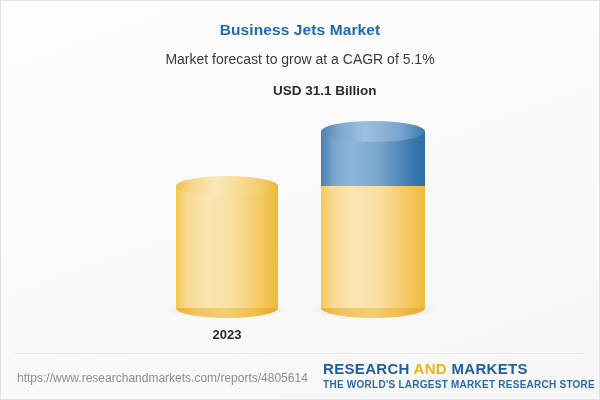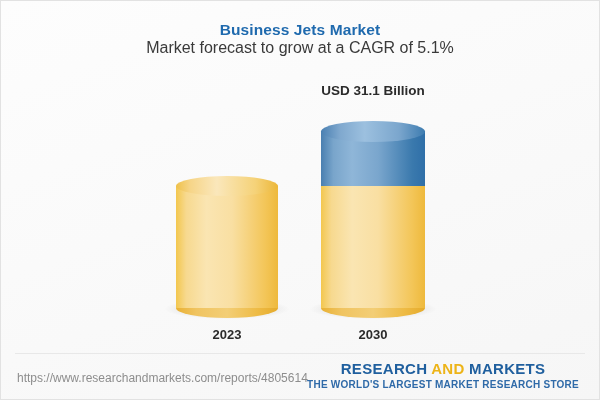--- a/index.html
+++ b/index.html
@@ -28,21 +28,22 @@
     width: 100%;
     text-align: center;
   }
   .chart-title {
     font-size: 15.5px;
     font-weight: bold;
     color: #1f6aae;
     letter-spacing: 0.1px;
   }
   .chart-subtitle {
-    font-size: 16px;
+    margin-top: 12px;
+    font-size: 14px;
     color: #3a3a3a;
     font-weight: normal;
   }
 
   
   .plot {
     position: absolute;
     left: 0;
     top: 0;
     width: 600px;
@@ -52,21 +53,21 @@
   .bar-group {
     position: absolute;
     bottom: 45px;
   }
 
   .bar-label {
     position: absolute;
     width: 200px;
     left: 50%;
     margin-left: -100px;
-    text-align: center;
+    text-align: left;
     font-size: 13.5px;
     font-weight: bold;
     color: #2b2b2b;
     white-space: nowrap;
   }
 
   .cat-label {
     position: absolute;
     width: 200px;
     left: 50%;
@@ -156,23 +157,23 @@
   }
   .footer-url {
     position: absolute;
     left: 16px;
     top: 370px;
     font-size: 12px;
     color: #8d8d8d;
   }
   .logo {
     position: absolute;
-    right: 20px;
+    right: 4px;
     top: 359px;
-    text-align: center;
+    text-align: left;
   }
   .logo-main {
     font-size: 15px;
     font-weight: bold;
     color: #1f5f9e;
     letter-spacing: 0.3px;
     white-space: nowrap;
   }
   .logo-and { color: #edb418; }
   .logo-tag {
@@ -223,21 +224,20 @@
 
         <div class="ellipse bottom-cap" style="height:20px; bottom:-10px;"></div>
 
         <div class="seg-body yellow-body" style="bottom:0; height:122px;"></div>
 
         <div class="seg-body blue-body" style="bottom:122px; height:55px;"></div>
 
         <div class="ellipse blue-top" style="height:21px; bottom:166px;"></div>
       </div>
 
-      <div class="cat-label" style="bottom:-34px;">2030</div>
     </div>
 
   </div>
 
   <div class="footer-divider"></div>
 
   <div class="footer-url">https://www.researchandmarkets.com/reports/4805614</div>
 
   <div class="logo">
     <div class="logo-main"><span>RESEARCH</span><span class="logo-and"> </span><span class="logo-and">AND</span><span> </span><span>MARKETS</span></div>

